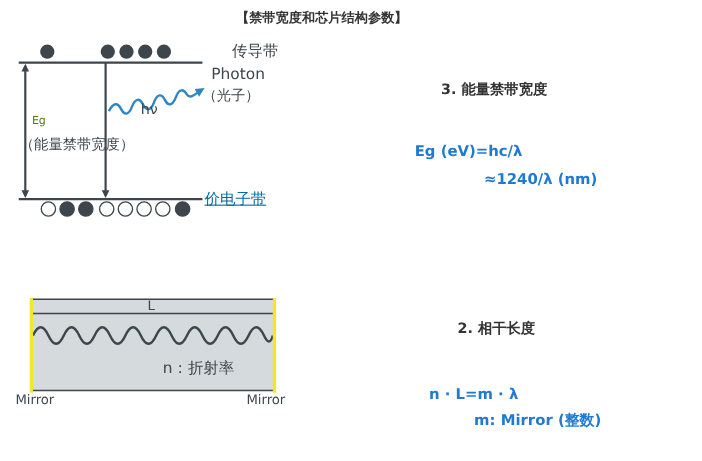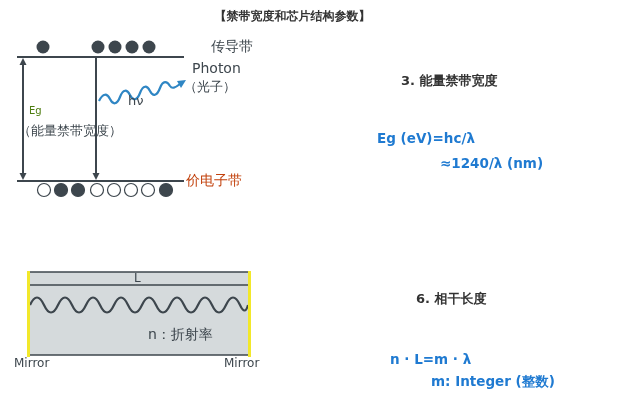--- a/index.html
+++ b/index.html
@@ -54,31 +54,31 @@
     <line x1="28" y1="272" x2="249" y2="272" stroke="#3d464d" stroke-width="1.5"></line>
     <line x1="28" y1="285" x2="249" y2="285" stroke="#3d464d" stroke-width="1.5"></line>
     <line x1="28" y1="355" x2="249" y2="355" stroke="#3d464d" stroke-width="1.5"></line>
     <path d="M30,305 Q37,290 44,305 Q51,320 58,305 Q65,290 72,305 Q79,320 86,305 Q93,290 100,305 Q107,320 114,305 Q121,290 128,305 Q135,320 142,305 Q149,290 156,305 Q163,320 170,305 Q177,290 184,305 Q191,320 198,305 Q205,290 212,305 Q219,320 226,305 Q233,290 240,305 Q245,316 248,305" fill="none" stroke="#3d464d" stroke-width="2.2"></path>
     <rect x="27" y="271" width="3" height="86" fill="#f2e82a"></rect>
     <rect x="248" y="271" width="3" height="86" fill="#f2e82a"></rect>
   </g>
 </svg>
 
 <div style="position:absolute;left:168px;top:38px;font-size:14px;color:#3d464d;margin-left:43px;">传导带</div>
-<div style="position:absolute;left:186px;top:172px;font-size:14px;color:#c2410c;">价电子带</div>
+<div style="position:absolute;left:186px;top:172px;font-size:14px;color:#0369a1;text-decoration:underline;">价电子带</div>
 <div style="position:absolute;left:128px;top:65px;font-size:13px;color:#3d464d;margin-top:28px;">hν</div>
 <div style="position:absolute;left:192px;top:60px;font-size:14px;color:#3d464d;">Photon</div>
 <div style="position:absolute;left:184px;top:78px;font-size:13px;color:#3d464d;">（光子）</div>
 <div style="position:absolute;left:29px;top:105px;font-size:10px;color:#4d7c0f;">Eg</div>
 <div style="position:absolute;left:18px;top:122px;font-size:13px;color:#3d464d;white-space:nowrap;">（能量禁带宽度）</div>
 
 <div style="position:absolute;left:134px;top:271px;font-size:12px;color:#3d464d;">L</div>
 <div style="position:absolute;left:103px;top:326px;font-size:14px;color:#3d464d;margin-left:45px;">n：折射率</div>
 <div style="position:absolute;left:14px;top:356px;font-size:12px;color:#3d464d;">Mirror</div>
 <div style="position:absolute;left:224px;top:356px;font-size:12px;color:#3d464d;">Mirror</div>
 
 <div class="eq-h" style="left:401px;top:72px;">3. 能量禁带宽度</div>
 <div class="eq" style="left:377px;top:95px;">Eg (eV)=hc/λ</div>
 <div class="eq" style="left:440px;top:120px;">≈1240/λ (nm)</div>
 
-<div class="eq-h" style="left:416px;top:290px;">6. 相干长度</div>
+<div class="eq-h" style="left:416px;top:290px;">2. 相干长度</div>
 <div class="eq" style="left:390px;top:316px;">n · L=m · λ</div>
-<div class="eq" style="left:431px;top:338px;">m: Integer (整数)</div>
+<div class="eq" style="left:431px;top:338px;">m: Mirror (整数)</div>
 
 </body></html>

